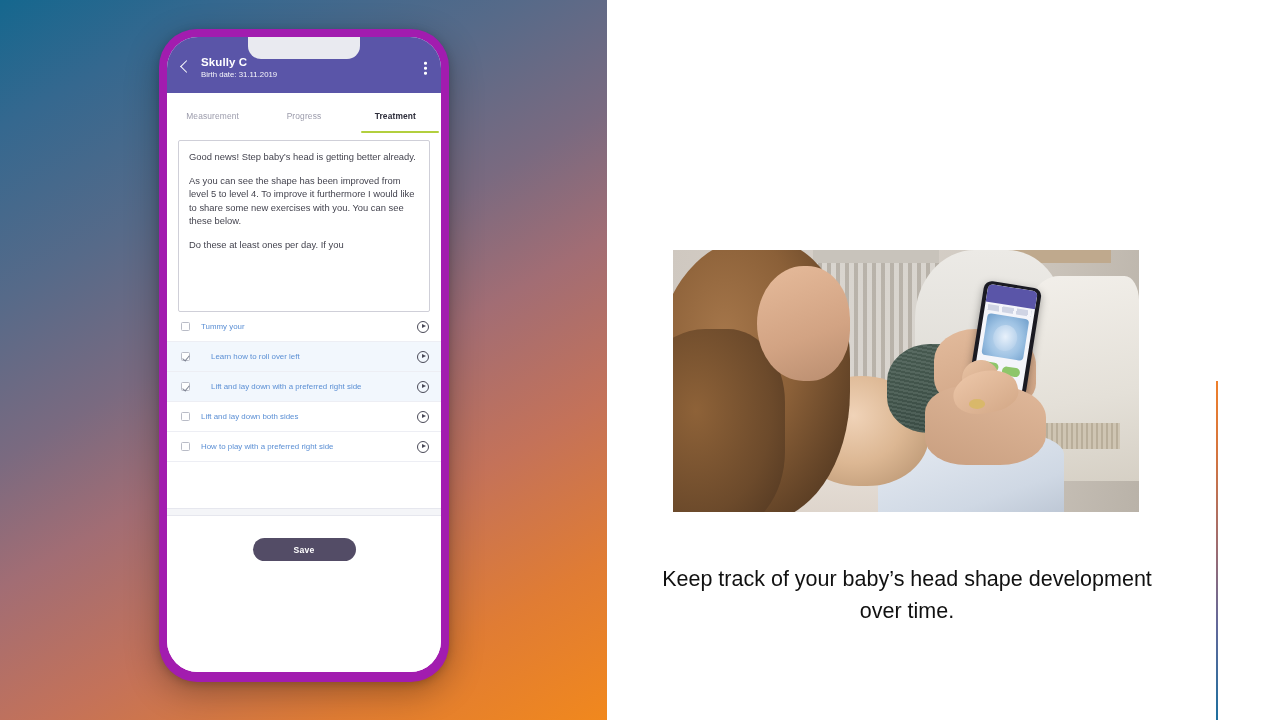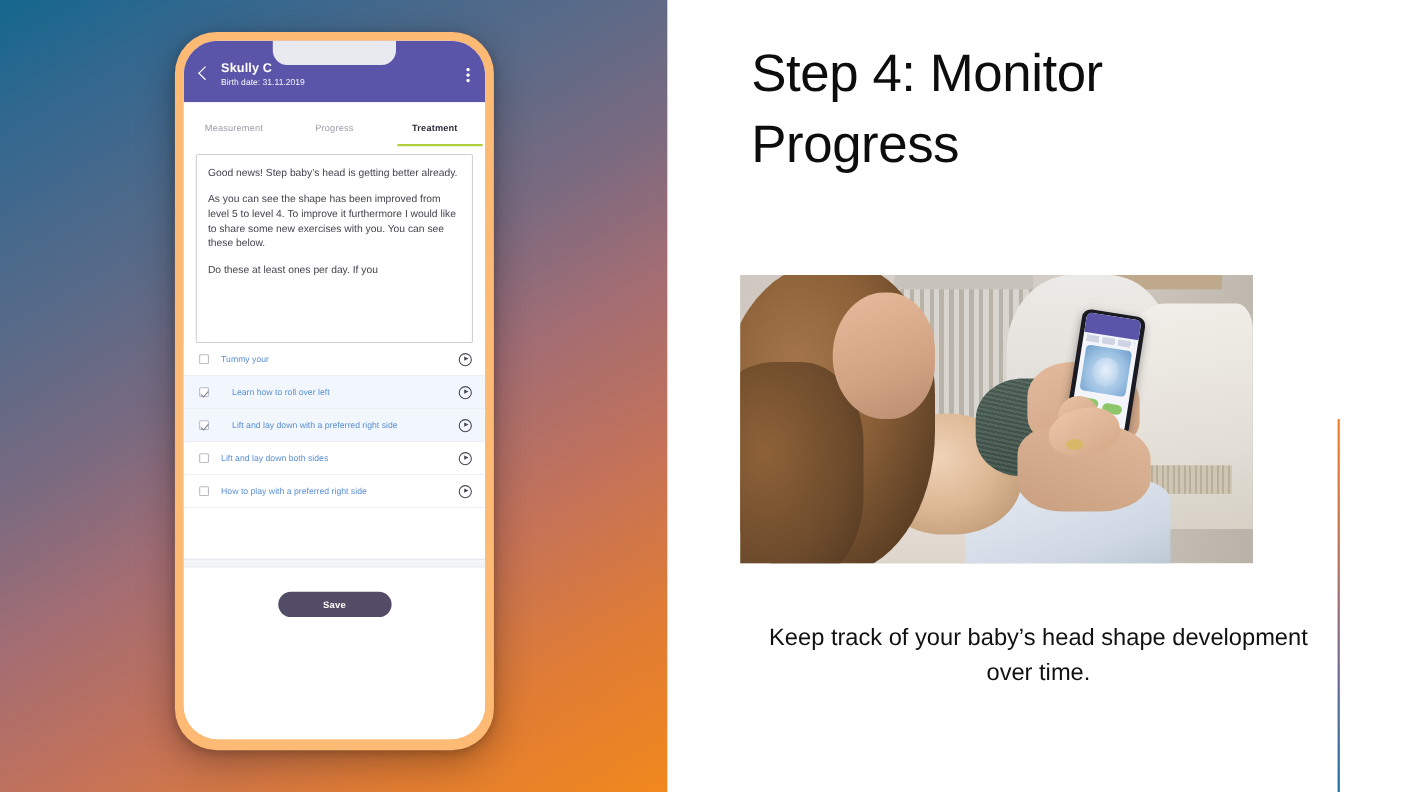--- a/index.html
+++ b/index.html
@@ -36,21 +36,21 @@
         #a26d74 55%,
         #c47259 70%,
         #e07c34 85%,
         #f1881d 100%);
   }
 
   
   .phone {
     position: absolute; left: 159px; top: 29px;
     width: 290px; height: 653px;
-    background: #fdba74;
+    background: #a21caf;
     border-radius: 38px;
     box-shadow: 0 10px 34px rgba(0,0,0,0.30), 0 2px 8px rgba(0,0,0,0.18);
     padding: 8px 8px 10px 8px;
   }
   .phone-screen {
     position: relative;
     width: 100%; height: 100%;
     border-radius: 31px;
     overflow: hidden;
     background: #ffffff;
@@ -194,21 +194,21 @@
     font-size: 48px; line-height: 64px; color: #0d0d0d;
     font-weight: normal; letter-spacing: -0.4px;
   }
   .photo-frame {
     position: absolute; left: 66px; top: 250px;
     width: 466px; height: 262px;
     overflow: hidden; background: #cfc6bb;
   }
   .caption {
     position: absolute; left: 50px; top: 563px; width: 500px;
-    text-align: center; font-size: 21.5px; line-height: 32px; color: #111; margin-left: 37px;
+    text-align: center; font-size: 21.5px; line-height: 32px; color: #111;
   }
   .accent-line {
     position: absolute; left: 1216px; top: 381px;
     width: 2px; height: 339px;
     background: linear-gradient(180deg, #ef7f2a 0%, #d4743f 22%, #a06c6e 48%, #62689a 72%, #1d6f9e 100%);
   }
 
   
   .ph { position: absolute; }
   .ph-wall { left:0; top:0; width:100%; height:100%;
@@ -358,21 +358,20 @@
 
         <div class="save-area">
           <button class="save-btn">Save</button>
         </div>
       </div>
     </div>
   </div>
 
   <div class="right-panel">
 
-    <div class="step-title">Step 4: Monitor Progress</div>
 
     <div class="photo-frame">
       <div class="ph ph-wall"></div>
       <div class="ph ph-shelf"></div>
       <div class="ph ph-rad"></div>
       <div class="ph ph-rad-top"></div>
       <div class="ph ph-chair"></div>
       <div class="ph ph-blanket"></div>
       <div class="ph ph-fringe"></div>
       <div class="ph ph-shoulder"></div>

